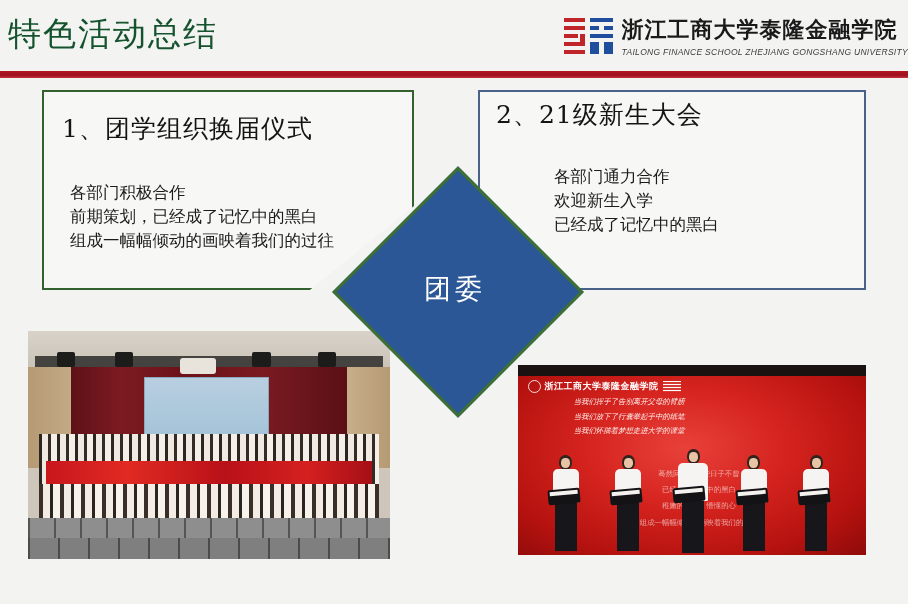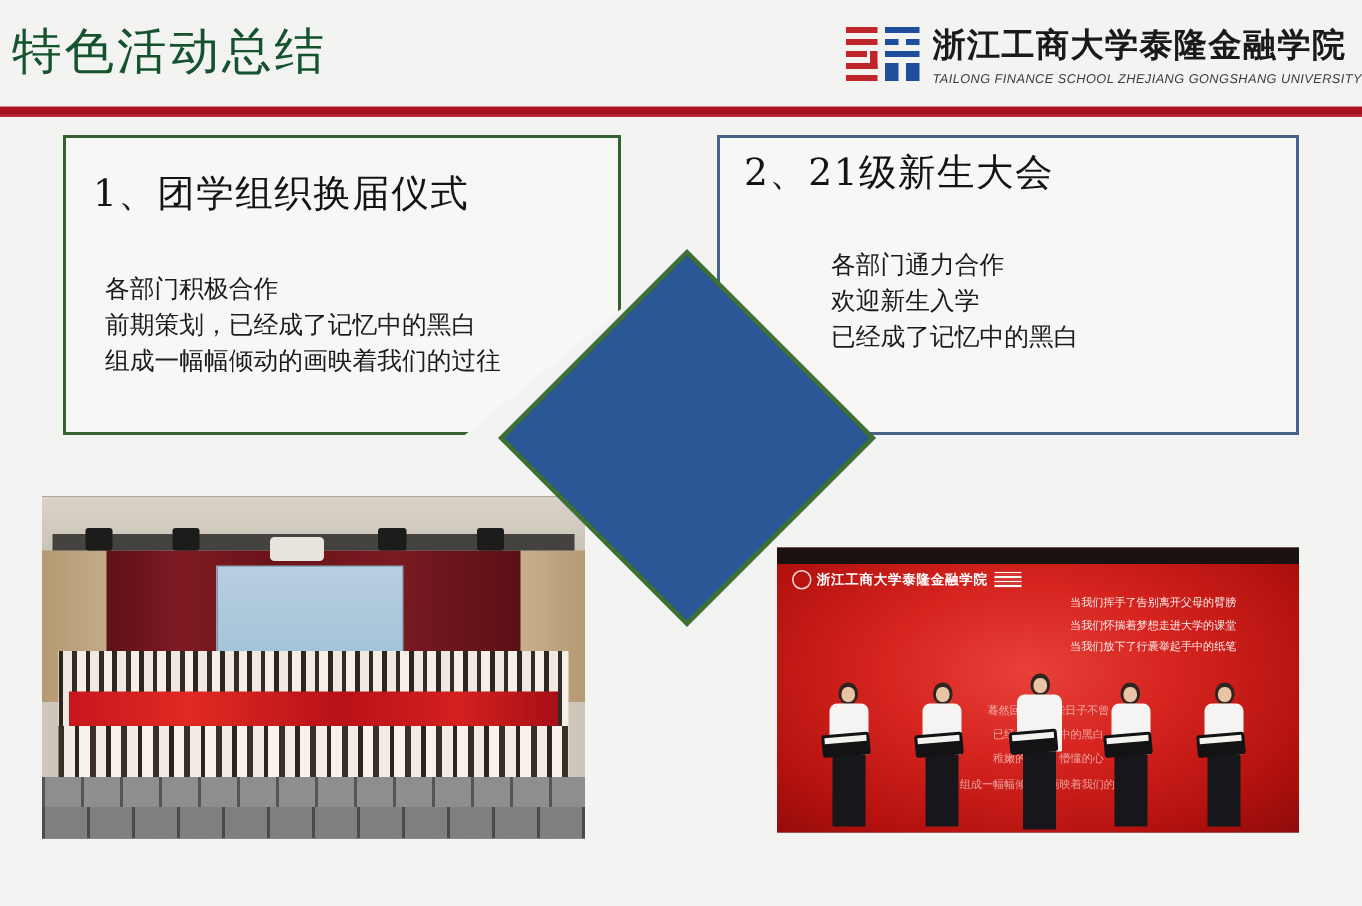--- a/index.html
+++ b/index.html
@@ -128,21 +128,21 @@
   .stage-top{position:absolute;left:0;top:0;width:100%;height:6%;background:#1a1210;}
   .stage-bg{position:absolute;left:0;top:6%;width:100%;height:94%;
     background:radial-gradient(ellipse at 48% 40%,#e8413a 0%,#d6241f 38%,#b5120f 75%,#8e0b0a 100%);}
   .stage-logo{position:absolute;left:3%;top:8%;display:flex;align-items:center;gap:3px;}
   .stage-logo-mark{width:11px;height:11px;border-radius:50%;border:1px solid #fff;opacity:.85;}
   .stage-logo-cn{font-size:9px;color:#fff;font-weight:bold;letter-spacing:.5px;white-space:nowrap;
     font-family:"DejaVu Sans","Liberation Sans",sans-serif;}
   .stage-logo-sq{width:18px;height:11px;margin-left:2px;
     background:repeating-linear-gradient(to bottom,#fff 0 1px,transparent 1px 3px),#d63b33;}
   .poem{position:absolute;left:16%;top:16%;width:72%;color:#fff6f4;font-size:7.4px;line-height:1.95;
-    text-align:right;font-family:"DejaVu Sans","Liberation Sans",sans-serif;opacity:.95;white-space:nowrap;}
+    text-align:left;font-family:"DejaVu Sans","Liberation Sans",sans-serif;opacity:.95;white-space:nowrap;font-style:italic;}
   .poem2{position:absolute;left:14%;top:53%;width:76%;color:#fff2f0;font-size:7.4px;line-height:2.2;
     text-align:center;font-family:"DejaVu Sans","Liberation Sans",sans-serif;opacity:.6;white-space:nowrap;}
   .person{position:absolute;bottom:2%;}
   .p-head{width:13px;height:15px;border-radius:48%;background:#30241e;margin:0 auto;}
   .p-face{width:9px;height:10px;border-radius:45%;background:#e8c3a4;margin:-12px auto 0;}
   .p-top{width:26px;height:34px;background:#f6f4f2;border-radius:5px 5px 1px 1px;margin-top:1px;}
   .p-bottom{width:22px;height:48px;background:#17161a;margin:0 auto;}
   .p-book{position:absolute;left:-5px;top:34px;width:32px;height:15px;background:#131214;
     border-radius:2px;transform:rotate(-5deg);}
   .p-book:after{content:"";position:absolute;left:2px;top:2px;width:28px;height:4px;background:#f4f2ee;}
@@ -201,20 +201,21 @@
   <div class="box-content bc-right">
     <div class="box-heading heading-right">2、21级新生大会</div>
     <div class="box-lines lines-right">
       <div>各部门通力合作</div>
       <div>欢迎新生入学</div>
       <div>已经成了记忆中的黑白</div>
     </div>
   </div>
 
   <div class="diamond"></div>
+  <div class="diamond-label">团委</div>
 
   <div class="photo photo-left">
     <div class="aud">
       <div class="aud-ceiling"></div>
       <div class="aud-wallL"></div>
       <div class="aud-wallR"></div>
       <div class="aud-curtain"></div>
       <div class="aud-screen"></div>
       <div class="aud-truss"></div>
       <div class="aud-lamp" style="left:8%"></div>
@@ -236,22 +237,22 @@
       <div class="stage-top"></div>
 
       <div class="stage-logo">
         <span class="stage-logo-mark"></span>
         <span class="stage-logo-cn">浙江工商大学泰隆金融学院</span>
         <span class="stage-logo-sq"></span>
       </div>
 
       <div class="poem">
         <div>当我们挥手了告别离开父母的臂膀</div>
+        <div>当我们放下了行囊举起手中的纸笔</div>
         <div>当我们怀揣着梦想走进大学的课堂</div>
-        <div>当我们放下了行囊举起手中的纸笔</div>
       </div>
       <div class="poem2">
         <div>蓦然回首，那些日子不曾</div>
         <div>已经成了记忆中的黑白</div>
         <div>稚嫩的脸庞，懵懂的心</div>
         <div>组成一幅幅倾动的画映着我们的过往</div>
       </div>
 
       <div class="person" style="left:10%">
         <div class="p-head"></div>

